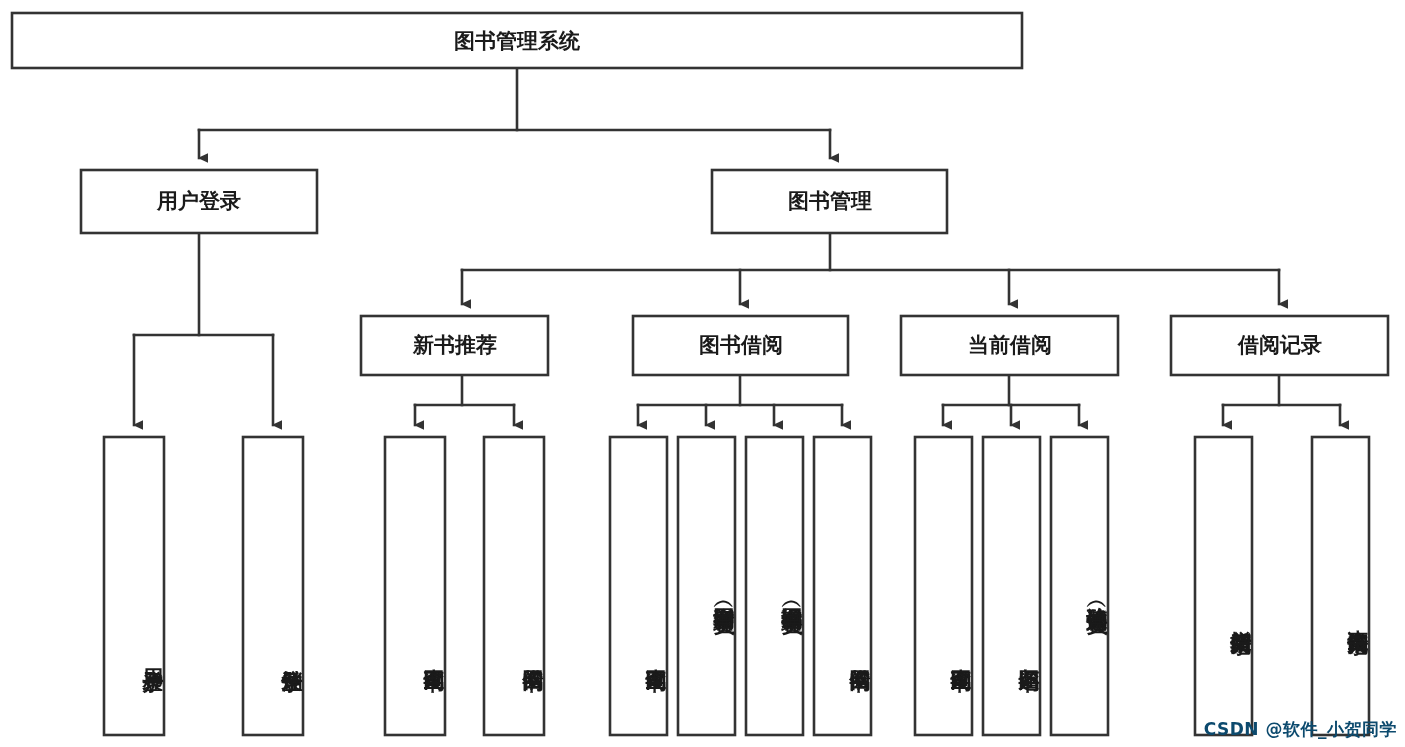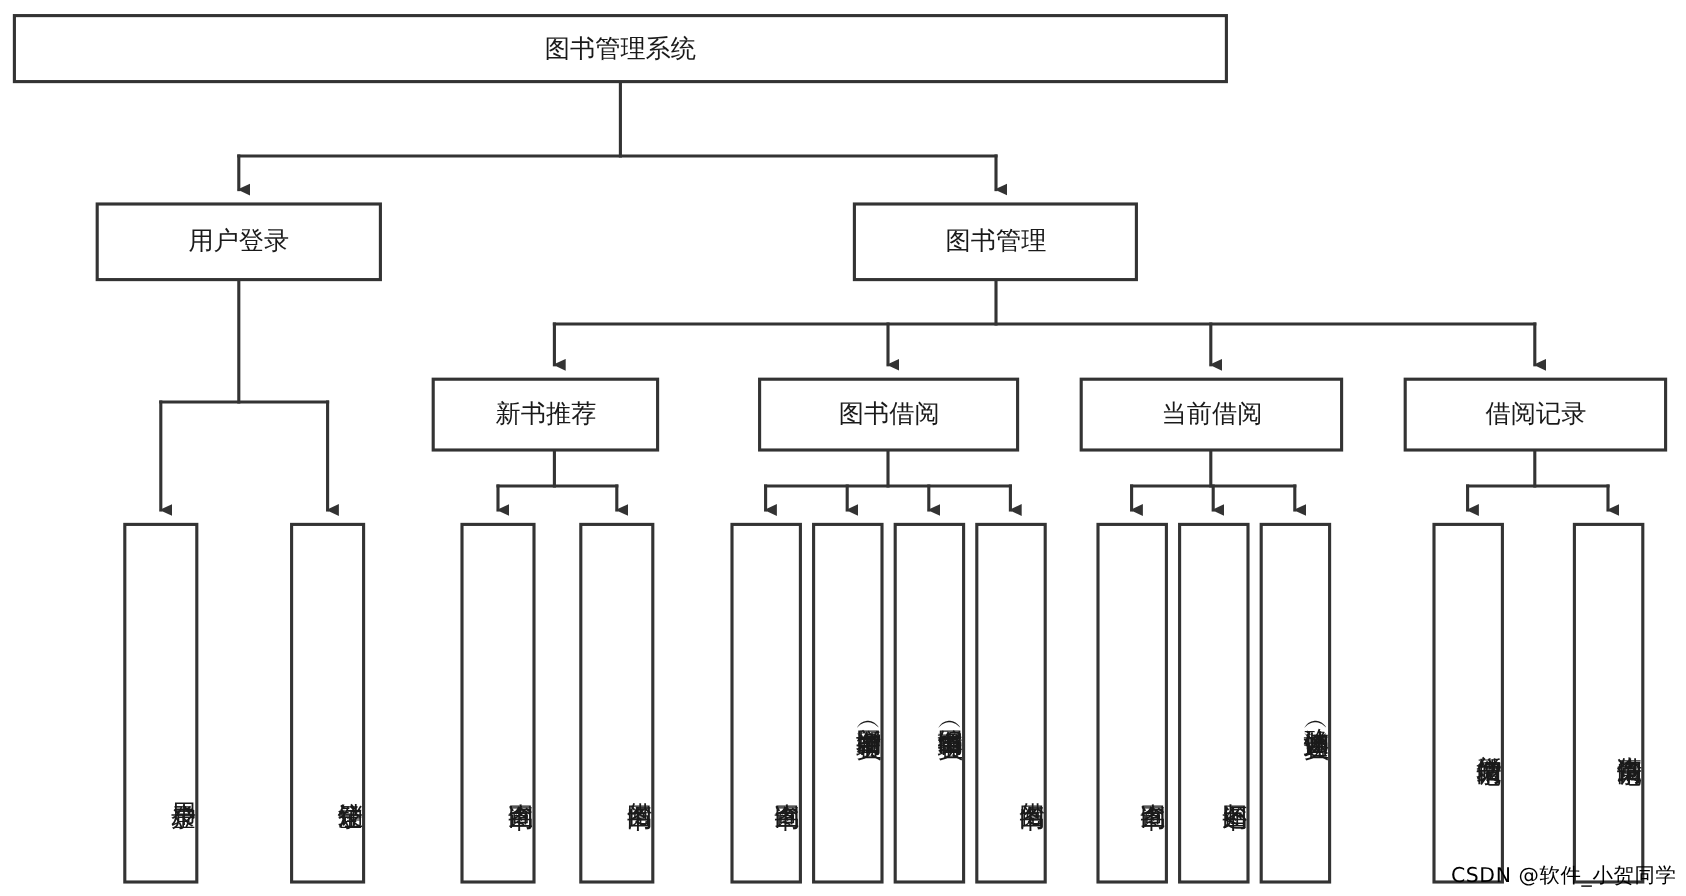--- a/index.html
+++ b/index.html
@@ -11,20 +11,21 @@
     width: 1405px;
     height: 747px;
     font-family: "DejaVu Sans", "Liberation Sans", sans-serif;
     overflow: hidden;
     position: relative;
   }
   #diagram-root {
     position: relative;
     width: 1405px;
     height: 747px;
+    font-weight: bold;
   }
   svg.diagram {
     position: absolute;
     top: 0;
     left: 0;
     width: 1405px;
     height: 747px;
   }
   .node-box {
     fill: #ffffff;
@@ -69,21 +70,21 @@
     justify-content: center;
     white-space: nowrap;
     pointer-events: none;
   }
   .watermark {
     position: absolute;
     right: 8px;
     bottom: 6px;
     font-family: "DejaVu Sans", "Liberation Sans", sans-serif;
     font-size: 17px;
-    color: #000000;
+    color: #0c4a6e;
     letter-spacing: 0.5px;
     white-space: nowrap;
   }
 </style>
 </head>
 <body>
 
 <div id="diagram-root">
 
   <svg class="diagram" viewBox="0 0 1405 747">

